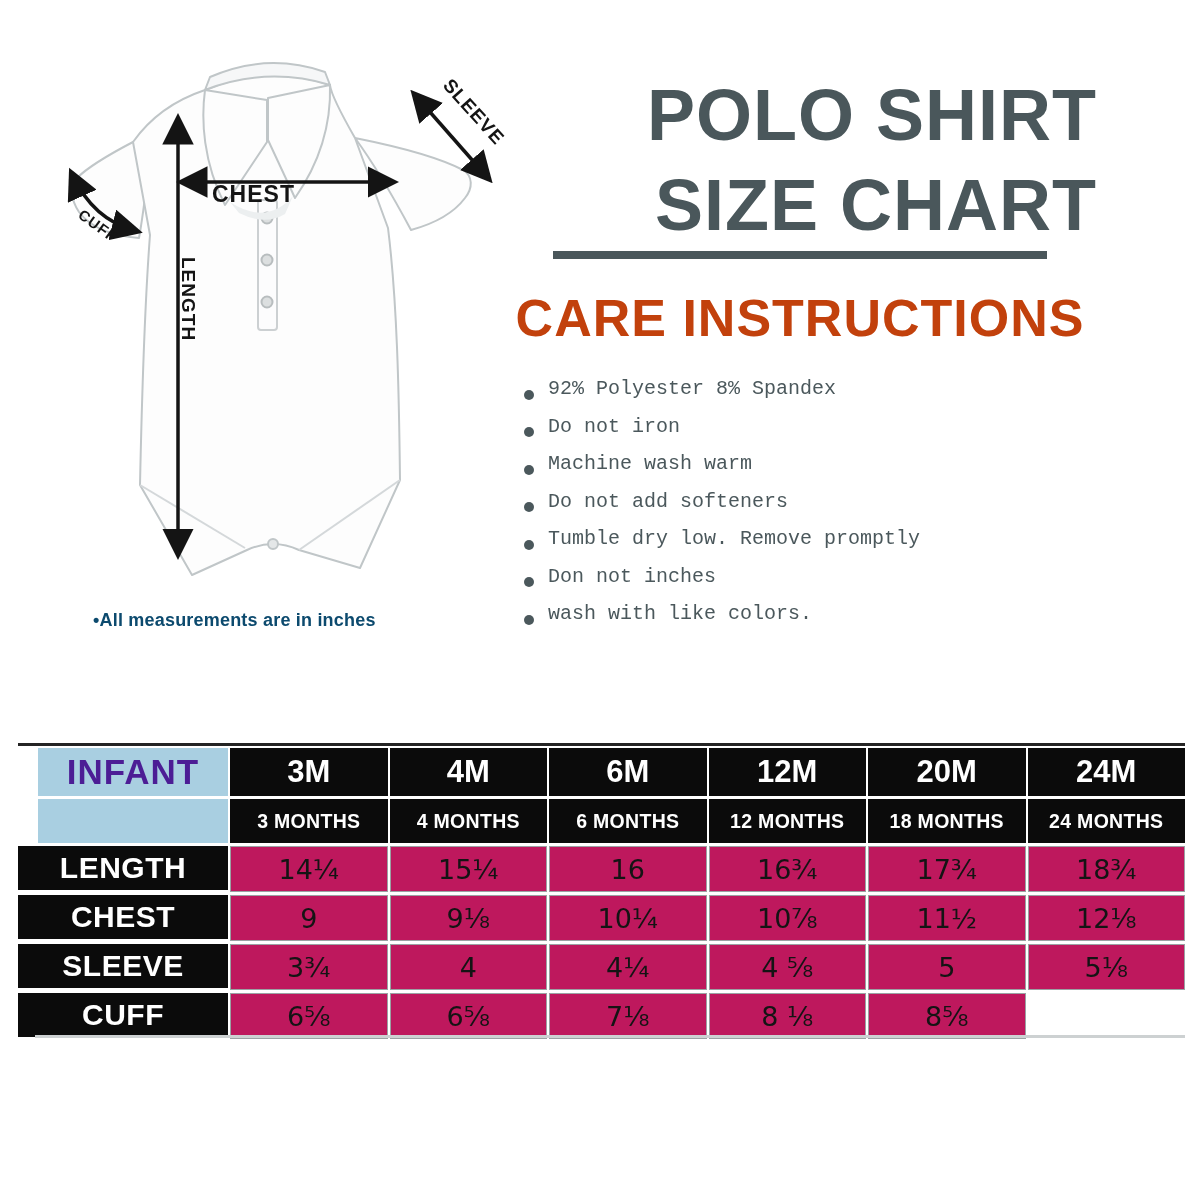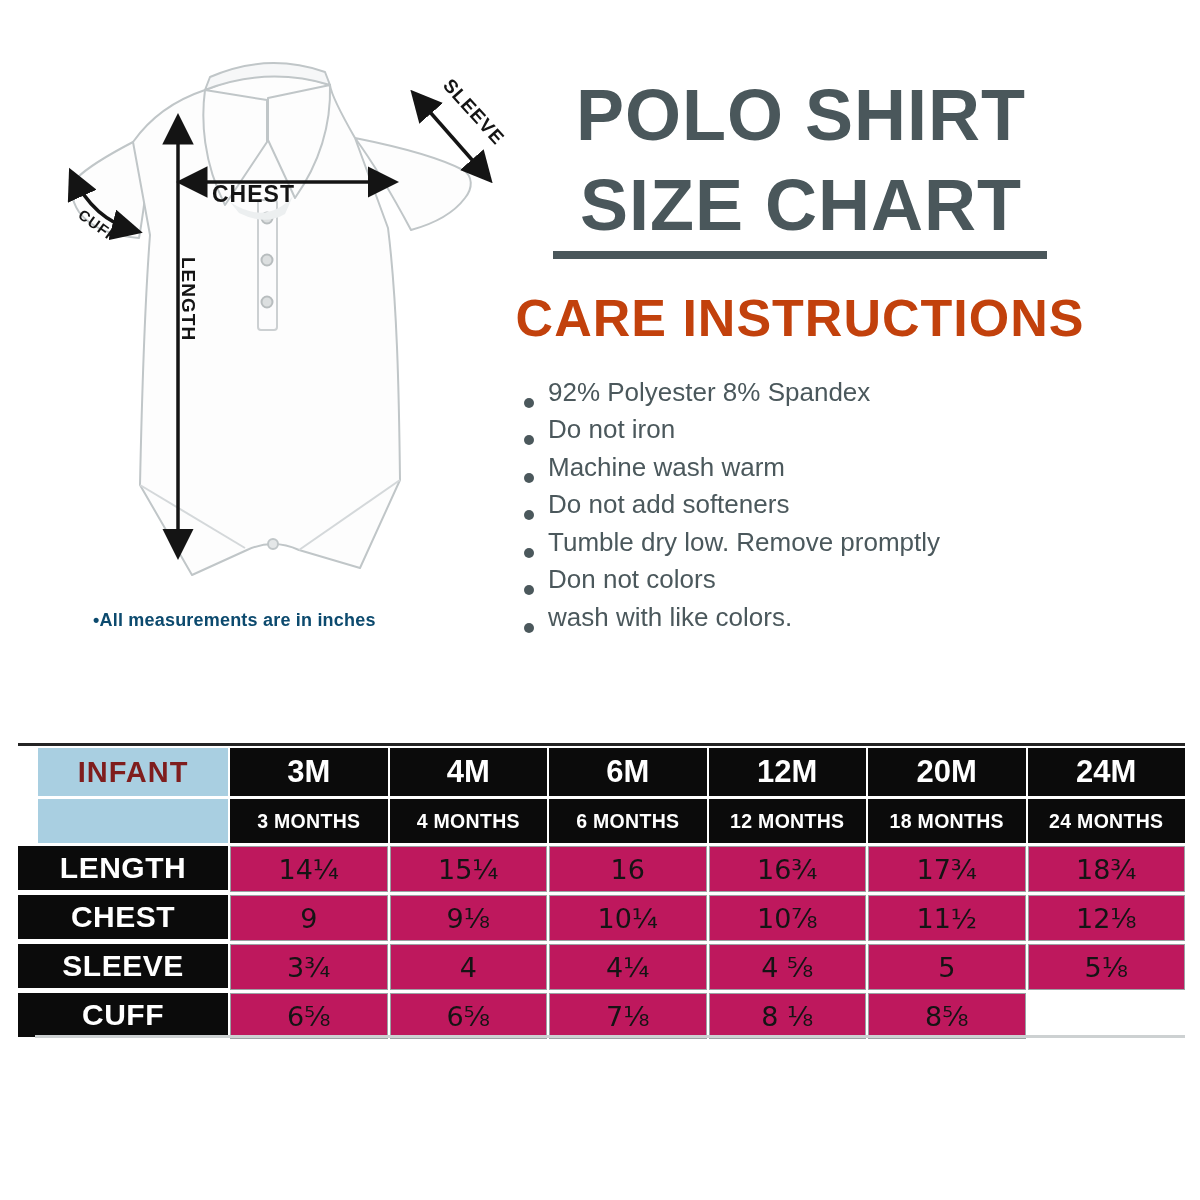--- a/index.html
+++ b/index.html
@@ -8,43 +8,43 @@
     font-family:"Liberation Sans", sans-serif;overflow:hidden;
   }
   
   .diagram{position:absolute;left:55px;top:50px;width:450px;height:550px;}
   .note{
     position:absolute;left:93px;top:610px;width:360px;
     font-size:18px;font-weight:bold;color:#0c4a6e;letter-spacing:.2px;
   }
   
   .title{
-    position:absolute;left:505px;top:70px;width:592px;text-align:center;
+    position:absolute;left:505px;top:70px;width:592px;text-align:right;
     color:#4a575b;font-weight:bold;font-size:72px;line-height:90px;letter-spacing:1px;
   }
   .divider{position:absolute;left:553px;top:251px;width:494px;height:8px;background:#4a575b;}
   .care-heading{
     position:absolute;left:500px;top:288px;width:600px;text-align:center;
     color:#c2410c;font-weight:bold;font-size:52px;letter-spacing:1px;
   }
   .care-list{position:absolute;left:524px;top:370px;width:620px;}
-  .care-item{display:flex;align-items:flex-end;height:37.5px;color:#4b585c;font-size:26px;}
+  .care-item{display:flex;align-items:center;height:37.5px;color:#4b585c;font-size:20px;font-family:Liberation Mono, monospace;}
   .care-item .dot{
     flex:0 0 10px;width:10px;height:10px;border-radius:50%;
     background:#4b585c;margin:12px 14px 0 0;
   }
   
   .size-table{
     position:absolute;left:18px;top:743px;width:1167px;
     display:grid;grid-template-columns:210px repeat(6,1fr);
     gap:3px 2px;background:#ffffff;border-top:3px solid #242424;padding-top:2px;
   }
   .cell{display:flex;align-items:center;justify-content:center;}
   .r1{height:48px}.r2{height:44px}.rd{height:44px}
-  .blue{background:#a9cfe1;color:#7f1d1d;font-weight:bold;font-size:29px;letter-spacing:1px;margin-left:20px;}
+  .blue{background:#a9cfe1;color:#4c1d95;font-weight:bold;font-size:35px;letter-spacing:1px;margin-left:20px;}
   .black{background:#0b0b0b;color:#ffffff;font-weight:bold;}
   .size-code{font-size:31px;}
   .size-months{font-size:19.5px;letter-spacing:.3px;}
   .row-label{font-size:30px;letter-spacing:.5px;}
   .val{
     background:#be185d;border:1px solid #9ba1a3;color:#141414;
     font-size:27px;font-family:"DejaVu Sans","Liberation Sans",sans-serif;
   }
   .table-shadow{position:absolute;left:35px;top:1035px;width:1150px;height:3px;background:#cdd1d2;}
 </style>
@@ -126,21 +126,21 @@
   <div class="care-item">
       <span class="dot"></span>
       <span>Do not add softeners</span>
     </div>
   <div class="care-item">
       <span class="dot"></span>
       <span>Tumble dry low. Remove promptly</span>
     </div>
   <div class="care-item">
       <span class="dot"></span>
-      <span>Don not colors</span>
+      <span>Don not inches</span>
     </div>
   <div class="care-item">
       <span class="dot"></span>
       <span>wash with like colors.</span>
     </div>
 </div>
 
 <div class="size-table">
 
   <div class="cell r1 blue">INFANT</div>

